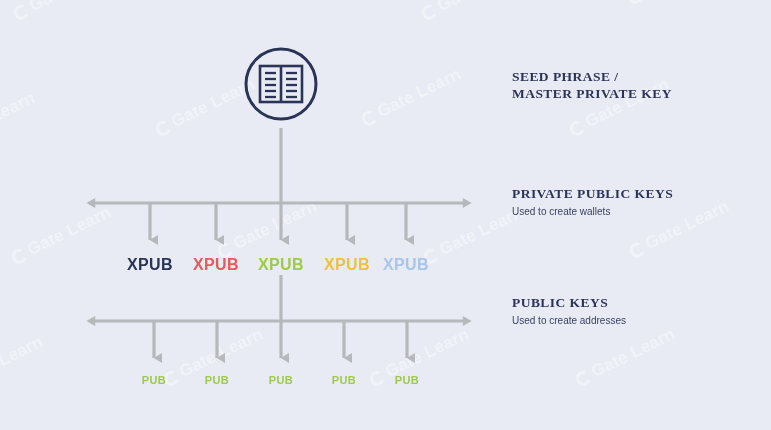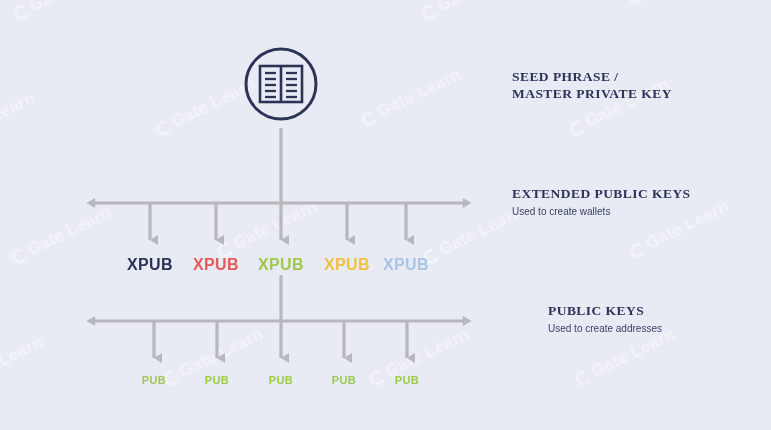--- a/index.html
+++ b/index.html
@@ -222,22 +222,22 @@
   <div class="keylabel pub" style="left:281px; top:374px; color:#9ec94a;">PUB</div>
   <div class="keylabel pub" style="left:344px; top:374px; color:#9ec94a;">PUB</div>
   <div class="keylabel pub" style="left:407px; top:374px; color:#9ec94a;">PUB</div>
 
   <div class="sectiontext" style="top:68px;">
     <div class="heading">SEED PHRASE /</div>
     <div class="heading">MASTER PRIVATE KEY</div>
   </div>
 
   <div class="sectiontext" style="top:185px;">
-    <div class="heading">EXTENDED PUBLIC KEYS</div>
+    <div class="heading">PRIVATE PUBLIC KEYS</div>
     <div class="sub">Used to create wallets</div>
   </div>
 
-  <div class="sectiontext" style="top:302px;margin-left:36px;">
+  <div class="sectiontext" style="top:294px;">
     <div class="heading">PUBLIC KEYS</div>
     <div class="sub">Used to create addresses</div>
   </div>
 
 </div>
 
 </body></html>

